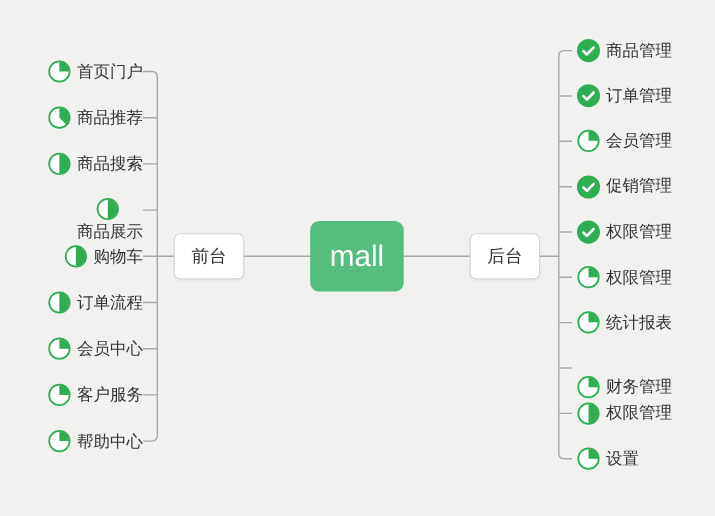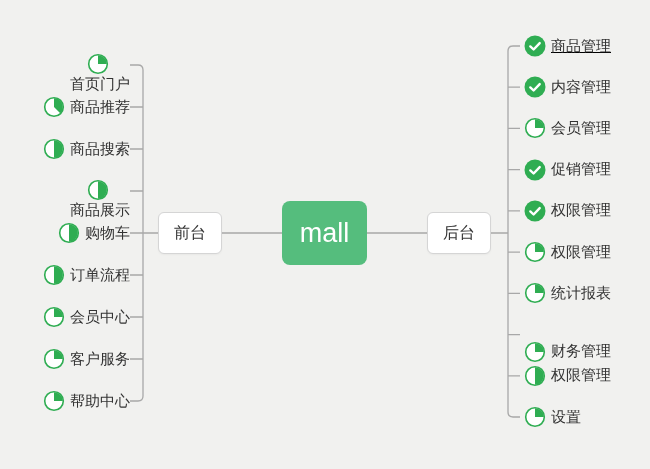--- a/index.html
+++ b/index.html
@@ -43,21 +43,21 @@
           V412 Q508 417 513 417 H520 M508 87.2 H520 M508 128.4 H520 M508 169.7 H520 M508 210.9 H520 M508 252.1 H520 M508 293.3 H520 M508 334.6 H520 M508 375.8 H520" fill="none" stroke="#a8a8a8" stroke-width="1.3"></path>
     </svg>
 
   <div class="node branch-node" style="left:158px;top:212px;">前台</div>
 
   <div class="node branch-node" style="left:427px;top:212px;">后台</div>
 
   <div class="node root-node">mall</div>
 
   <div id="left-items">
-      <div class="item" style="top: 53px; right: 520px; flex-direction: column;">
+      <div class="item" style="top: 53px; right: 520px;">
         <svg class="icon" viewBox="0 0 22 22">
     <circle cx="11" cy="11" r="9.3" fill="#fff" stroke="#2fad52" stroke-width="1.6"></circle>
     <path d="M11 11 L11 2.2 A8.8 8.8 0 0 1 19.80 11.00 Z" fill="#2fad52"></path>
         </svg>
         <span class="label">首页门户</span>
       </div>
       <div class="item" style="top: 95px; right: 520px;">
         <svg class="icon" viewBox="0 0 22 22">
     <circle cx="11" cy="11" r="9.3" fill="#fff" stroke="#2fad52" stroke-width="1.6"></circle>
     <path d="M11 11 L11 2.2 A8.8 8.8 0 0 1 17.22 17.22 Z" fill="#2fad52"></path>
@@ -108,33 +108,33 @@
       </div>
       <div class="item" style="top: 389px; right: 520px;">
         <svg class="icon" viewBox="0 0 22 22">
     <circle cx="11" cy="11" r="9.3" fill="#fff" stroke="#2fad52" stroke-width="1.6"></circle>
     <path d="M11 11 L11 2.2 A8.8 8.8 0 0 1 19.80 11.00 Z" fill="#2fad52"></path>
         </svg>
         <span class="label">帮助中心</span>
       </div>
     </div>
   <div id="right-items">
-      <div class="item" style="top: 34px; left: 524px; text-decoration: underline;">
+      <div class="item" style="top: 34px; left: 524px;">
         <svg class="icon" viewBox="0 0 22 22">
       <circle cx="11" cy="11" r="10.5" fill="#2fad52"></circle>
       <path d="M6.3 11.4 L9.6 14.5 L15.7 8.1" fill="none" stroke="#fff" stroke-width="2.4" stroke-linecap="round" stroke-linejoin="round"></path>
         </svg>
         <span class="label">商品管理</span>
       </div>
       <div class="item" style="top: 75.2px; left: 524px;">
         <svg class="icon" viewBox="0 0 22 22">
       <circle cx="11" cy="11" r="10.5" fill="#2fad52"></circle>
       <path d="M6.3 11.4 L9.6 14.5 L15.7 8.1" fill="none" stroke="#fff" stroke-width="2.4" stroke-linecap="round" stroke-linejoin="round"></path>
         </svg>
-        <span class="label">内容管理</span>
+        <span class="label">订单管理</span>
       </div>
       <div class="item" style="top: 116.4px; left: 524px;">
         <svg class="icon" viewBox="0 0 22 22">
     <circle cx="11" cy="11" r="9.3" fill="#fff" stroke="#2fad52" stroke-width="1.6"></circle>
     <path d="M11 11 L11 2.2 A8.8 8.8 0 0 1 19.80 11.00 Z" fill="#2fad52"></path>
         </svg>
         <span class="label">会员管理</span>
       </div>
       <div class="item" style="top: 157.7px; left: 524px;">
         <svg class="icon" viewBox="0 0 22 22">

